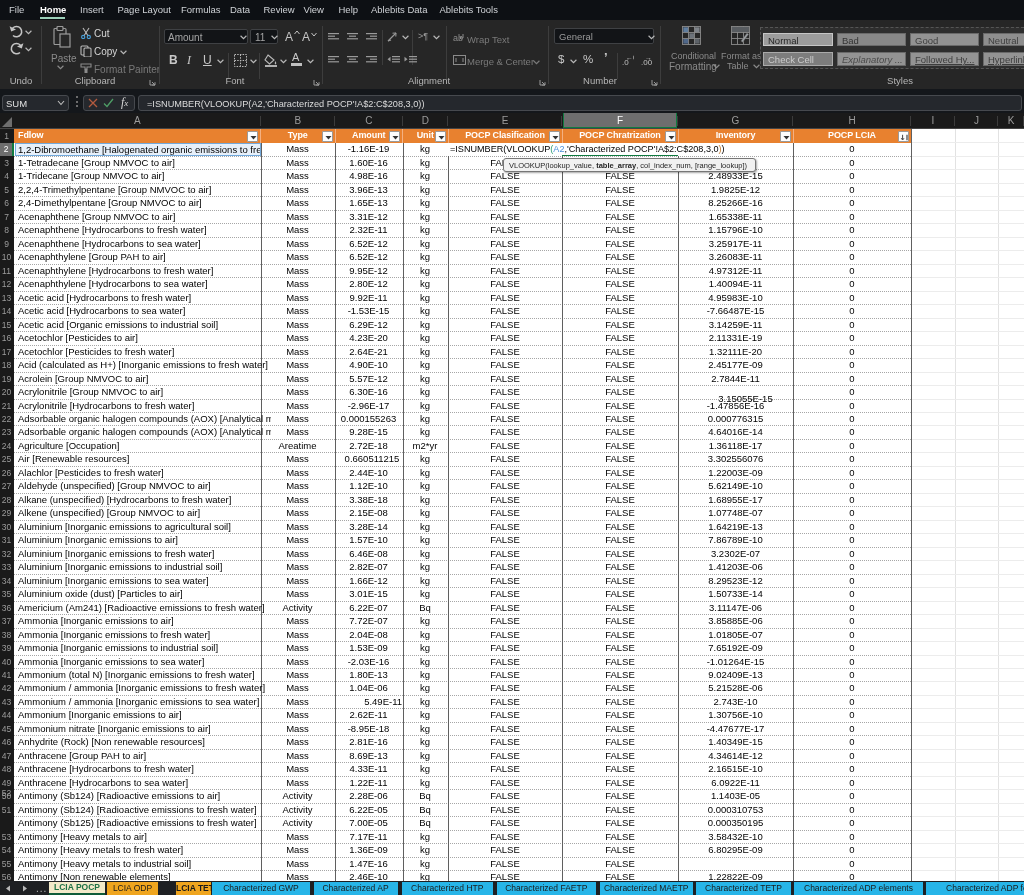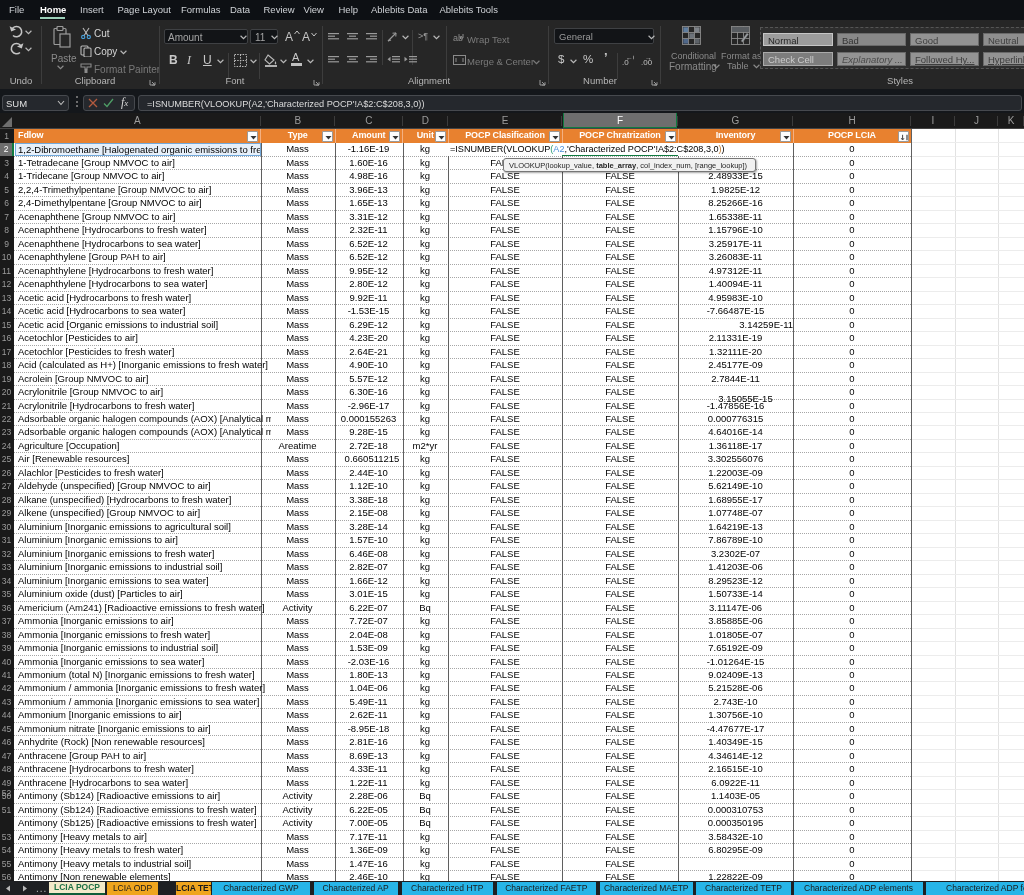--- a/index.html
+++ b/index.html
@@ -677,21 +677,21 @@
 <div class="cell c" style="left:434px;top:175.17px;width:114px;">FALSE</div>
 <div class="cell c" style="left:548px;top:175.17px;width:116px;">FALSE</div>
 <div class="cell c" style="left:664px;top:175.17px;width:115px;">-7.66487E-15</div>
 <div class="cell c" style="left:779px;top:175.17px;width:118px;">0</div>
 <div class="cell" style="left:4px;top:188.65px;width:253px;">Acetic acid [Organic emissions to industrial soil]</div>
 <div class="cell c" style="left:246.5px;top:188.65px;width:74px;">Mass</div>
 <div class="cell c" style="left:321px;top:188.65px;width:67px;">6.29E-12</div>
 <div class="cell c" style="left:388.5px;top:188.65px;width:45px;">kg</div>
 <div class="cell c" style="left:434px;top:188.65px;width:114px;">FALSE</div>
 <div class="cell c" style="left:548px;top:188.65px;width:116px;">FALSE</div>
-<div class="cell c" style="left:664px;top:188.65px;width:115px;text-align:right;">3.14259E-11</div>
+<div class="cell c" style="left:664px;top:188.65px;width:115px;">3.14259E-11</div>
 <div class="cell c" style="left:779px;top:188.65px;width:118px;">0</div>
 <div class="cell" style="left:4px;top:202.12px;width:253px;">Acetochlor [Pesticides to air]</div>
 <div class="cell c" style="left:246.5px;top:202.12px;width:74px;">Mass</div>
 <div class="cell c" style="left:321px;top:202.12px;width:67px;">4.23E-20</div>
 <div class="cell c" style="left:388.5px;top:202.12px;width:45px;">kg</div>
 <div class="cell c" style="left:434px;top:202.12px;width:114px;">FALSE</div>
 <div class="cell c" style="left:548px;top:202.12px;width:116px;">FALSE</div>
 <div class="cell c" style="left:664px;top:202.12px;width:115px;">2.11331E-19</div>
 <div class="cell c" style="left:779px;top:202.12px;width:118px;">0</div>
 <div class="cell" style="left:4px;top:215.60px;width:253px;">Acetochlor [Pesticides to fresh water]</div>
@@ -897,21 +897,21 @@
 <div class="cell" style="left:4px;top:552.48px;width:253px;">Ammonium / ammonia [Inorganic emissions to fresh water]</div>
 <div class="cell c" style="left:246.5px;top:552.48px;width:74px;">Mass</div>
 <div class="cell c" style="left:321px;top:552.48px;width:67px;">1.04E-06</div>
 <div class="cell c" style="left:388.5px;top:552.48px;width:45px;">kg</div>
 <div class="cell c" style="left:434px;top:552.48px;width:114px;">FALSE</div>
 <div class="cell c" style="left:548px;top:552.48px;width:116px;">FALSE</div>
 <div class="cell c" style="left:664px;top:552.48px;width:115px;">5.21528E-06</div>
 <div class="cell c" style="left:779px;top:552.48px;width:118px;">0</div>
 <div class="cell" style="left:4px;top:565.95px;width:253px;">Ammonium / ammonia [Inorganic emissions to sea water]</div>
 <div class="cell c" style="left:246.5px;top:565.95px;width:74px;">Mass</div>
-<div class="cell c" style="left:321px;top:565.95px;width:67px;">5.49E-11</div>
+<div class="cell c" style="left:321px;top:565.95px;width:67px;text-align:right;">5.49E-11</div>
 <div class="cell c" style="left:388.5px;top:565.95px;width:45px;">kg</div>
 <div class="cell c" style="left:434px;top:565.95px;width:114px;">FALSE</div>
 <div class="cell c" style="left:548px;top:565.95px;width:116px;">FALSE</div>
 <div class="cell c" style="left:664px;top:565.95px;width:115px;">2.743E-10</div>
 <div class="cell c" style="left:779px;top:565.95px;width:118px;">0</div>
 <div class="cell" style="left:4px;top:579.42px;width:253px;">Ammonium [Inorganic emissions to air]</div>
 <div class="cell c" style="left:246.5px;top:579.42px;width:74px;">Mass</div>
 <div class="cell c" style="left:321px;top:579.42px;width:67px;">2.62E-11</div>
 <div class="cell c" style="left:388.5px;top:579.42px;width:45px;">kg</div>
 <div class="cell c" style="left:434px;top:579.42px;width:114px;">FALSE</div>

